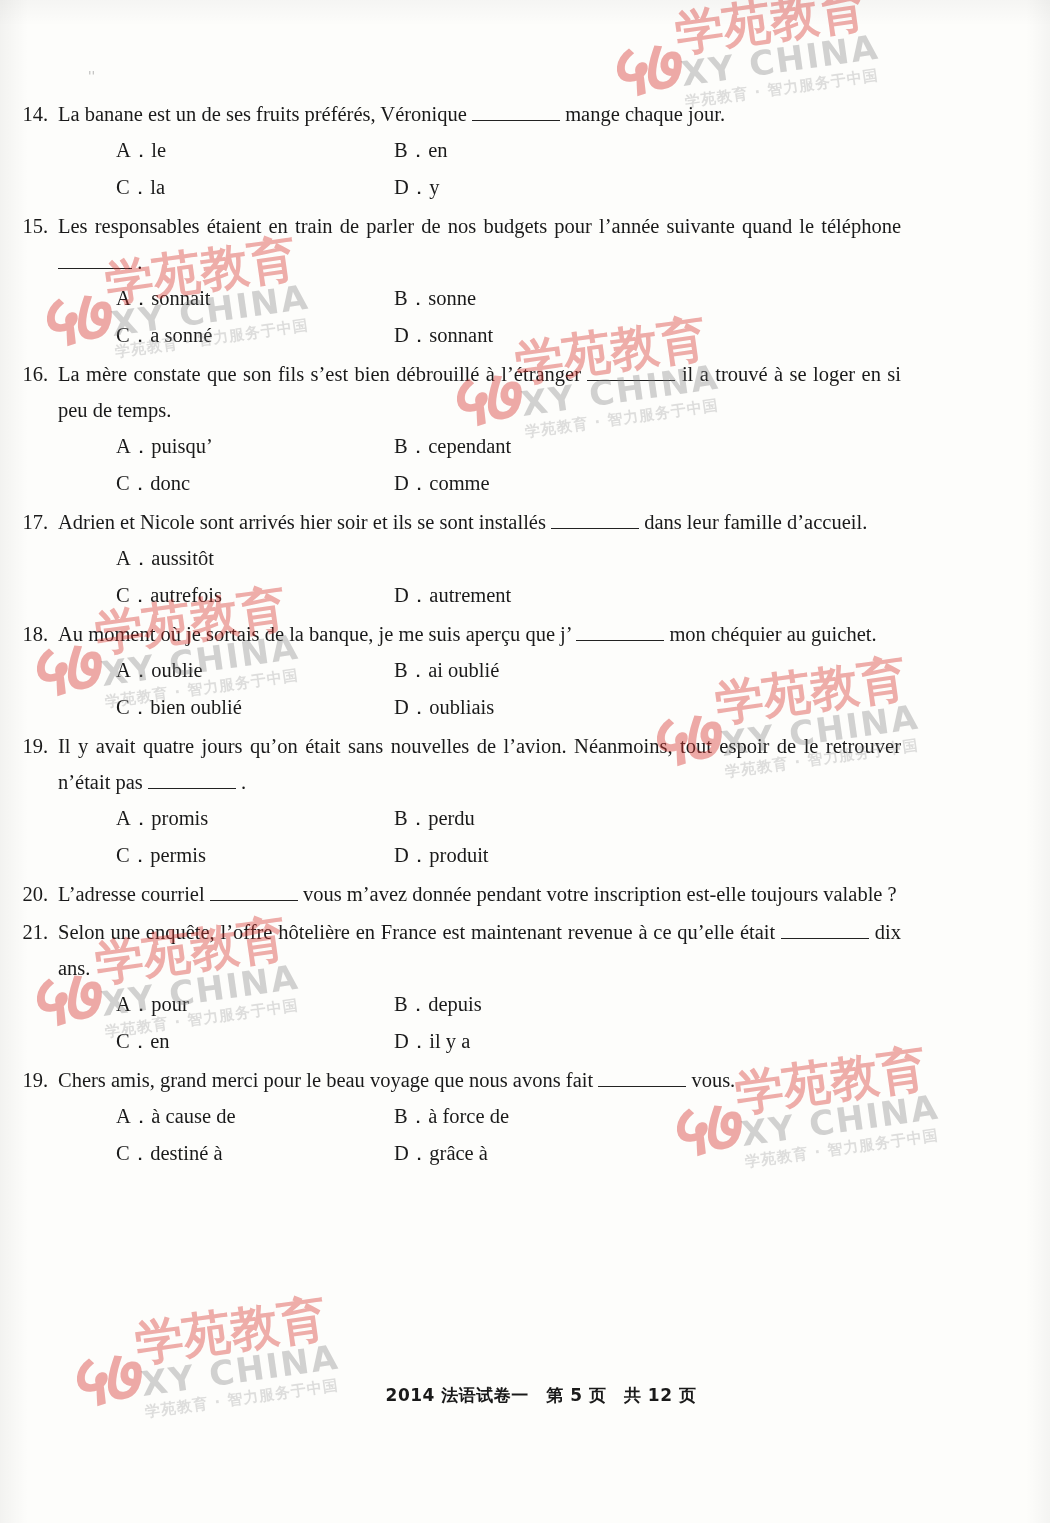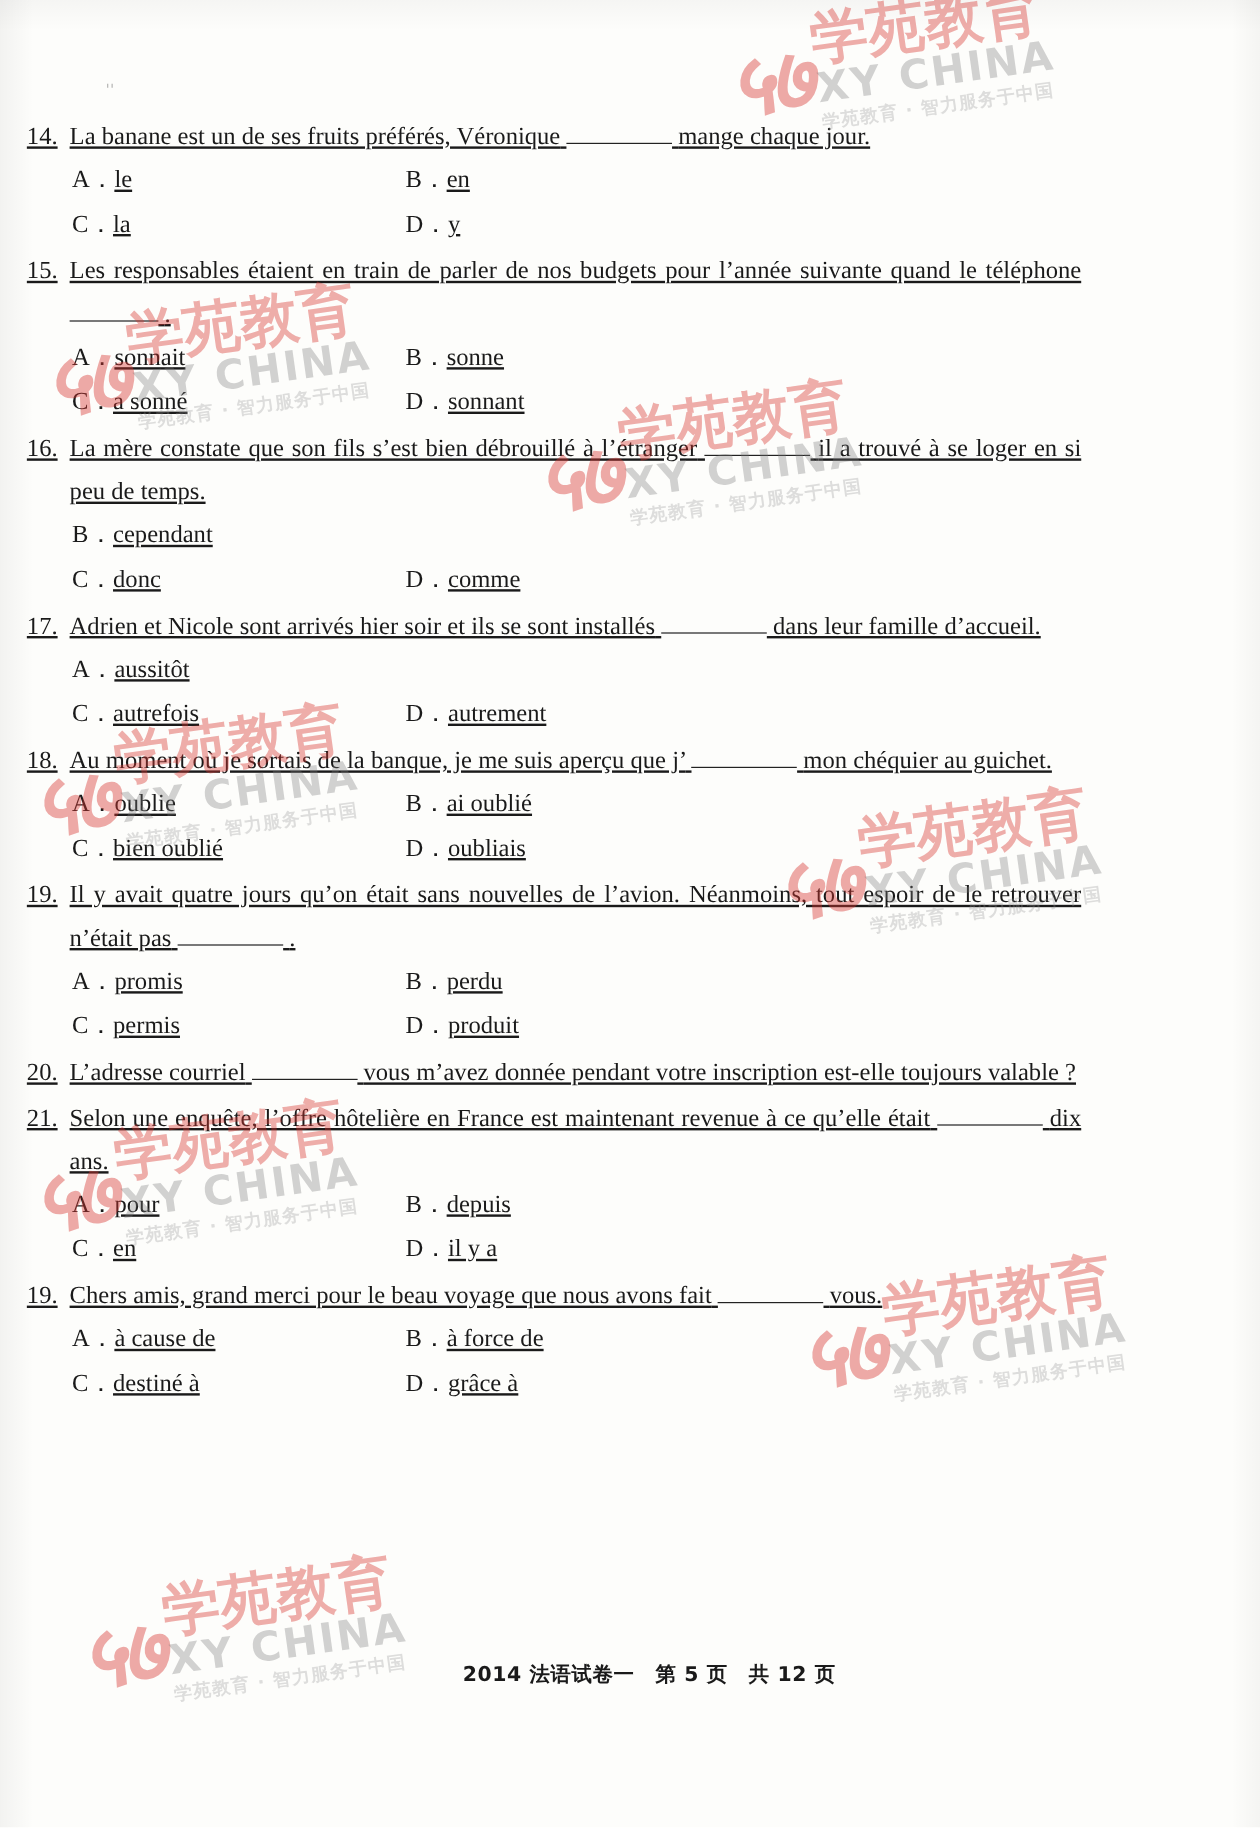--- a/index.html
+++ b/index.html
@@ -79,21 +79,20 @@
     flex-direction: column;
     line-height: 1.0;
   }
 
   
   #content {
     position: absolute;
     left: 0; top: 0;
     width: 986px;
     z-index: 2;
-    text-decoration: underline;
   }
   .qlist {
     margin: 0;
     padding: 0;
     list-style: none;
   }
   .q {
     position: relative;
     margin: 0 0 2px 0;
   }
@@ -118,21 +117,21 @@
     text-align-last: left;
     font-size: 20.5px;
     line-height: 36px;
   }
   .stemtext.nojust {
     text-align: right;
   }
   .options {
     display: block;
     margin: 0;
-    padding: 0 0 0 60px;
+    padding: 0 0 0 116px;
   }
   .optrow {
     display: flex;
     line-height: 37px;
   }
   .opt {
     font-size: 20.5px;
     line-height: 37px;
     white-space: nowrap;
   }
@@ -239,20 +238,21 @@
       <div class="stem">
         <span class="qnum">16.</span>
         <span class="stemtext">
           <span>La mère constate que son fils s’est bien débrouillé à l’étranger</span>
           <span class="blank b-md"></span>
           <span>il a trouvé à se loger en si peu de temps.</span>
         </span>
       </div>
       <div class="options">
         <div class="optrow">
+          <span class="opt"><span class="lbl">A．</span><span>puisqu’</span></span>
           <span class="opt"><span class="lbl">B．</span><span>cependant</span></span>
         </div>
         <div class="optrow">
           <span class="opt"><span class="lbl">C．</span><span>donc</span></span>
           <span class="opt"><span class="lbl">D．</span><span>comme</span></span>
         </div>
       </div>
     </li>
 
     <li class="q">

